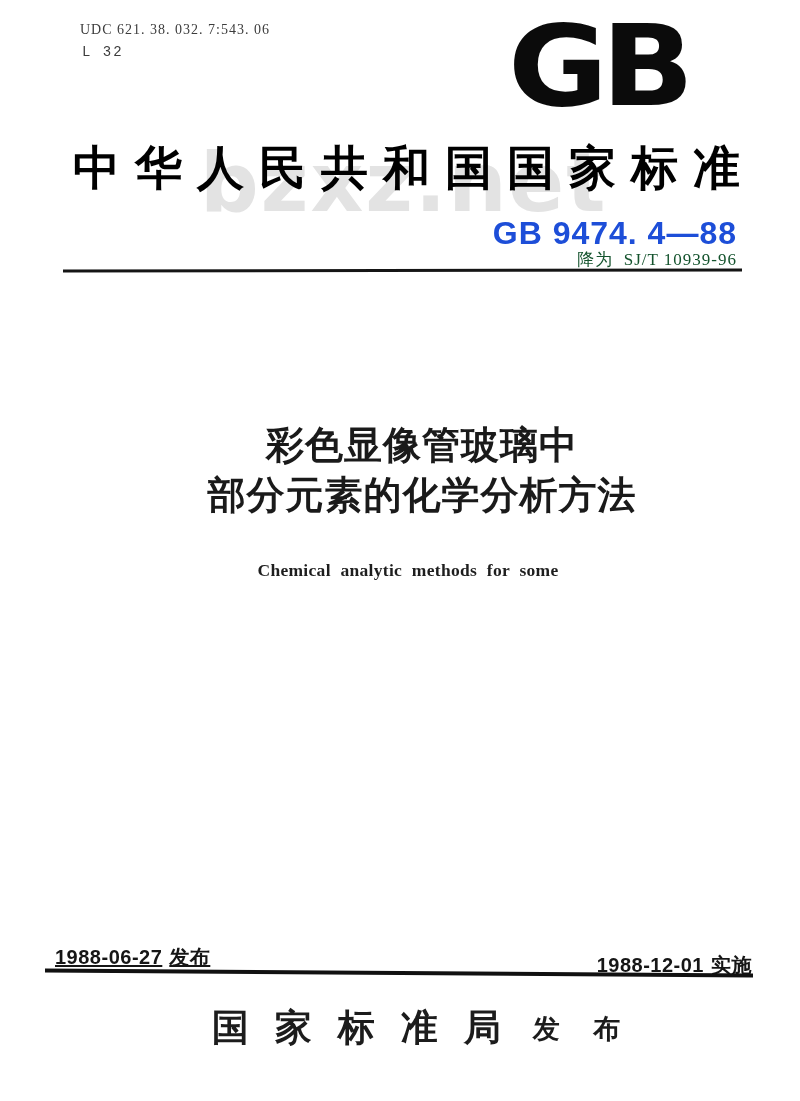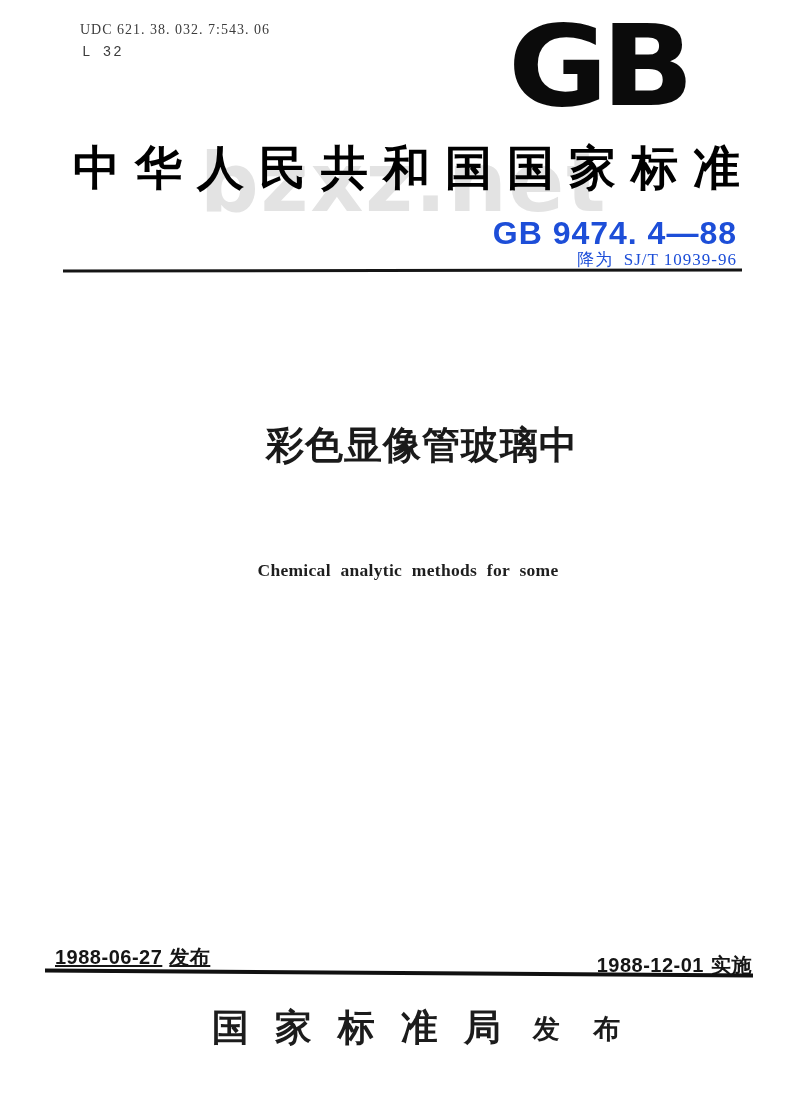--- a/index.html
+++ b/index.html
@@ -93,21 +93,21 @@
     color: #1d4ed8;
     white-space: pre;
   }
   .downgrade-note {
     position: absolute;
     right: 63px; top: 238px;
     z-index: 2;
     font-family: "Liberation Serif", serif;
     font-size: 17px;
     letter-spacing: 1px;
-    color: #1d4ed8;
+    color: #14532d;
     white-space: pre;
   }
 
   .rule-top {
     position: absolute;
     left: 63px; top: 259px;
     width: 679px; height: 3px;
     background: #151515;
     transform: rotate(-0.1deg);
   }
@@ -212,20 +212,21 @@
 
   <div class="national-title">中华人民共和国国家标准</div>
 
   <div class="std-number">GB 9474. 4—88</div>
   <div class="downgrade-note">降为  SJ/T 10939-96</div>
 
   <div class="rule-top"></div>
 
   <div class="cn-title">
     <div>彩色显像管玻璃中</div>
+    <div>部分元素的化学分析方法</div>
   </div>
 
   <div class="en-title">
     <div>Chemical analytic methods for some</div>
   </div>
 
   <div class="issue-date-group">
     <span>1988-06-27</span><span class="date-label">发布</span>
   </div>
 

